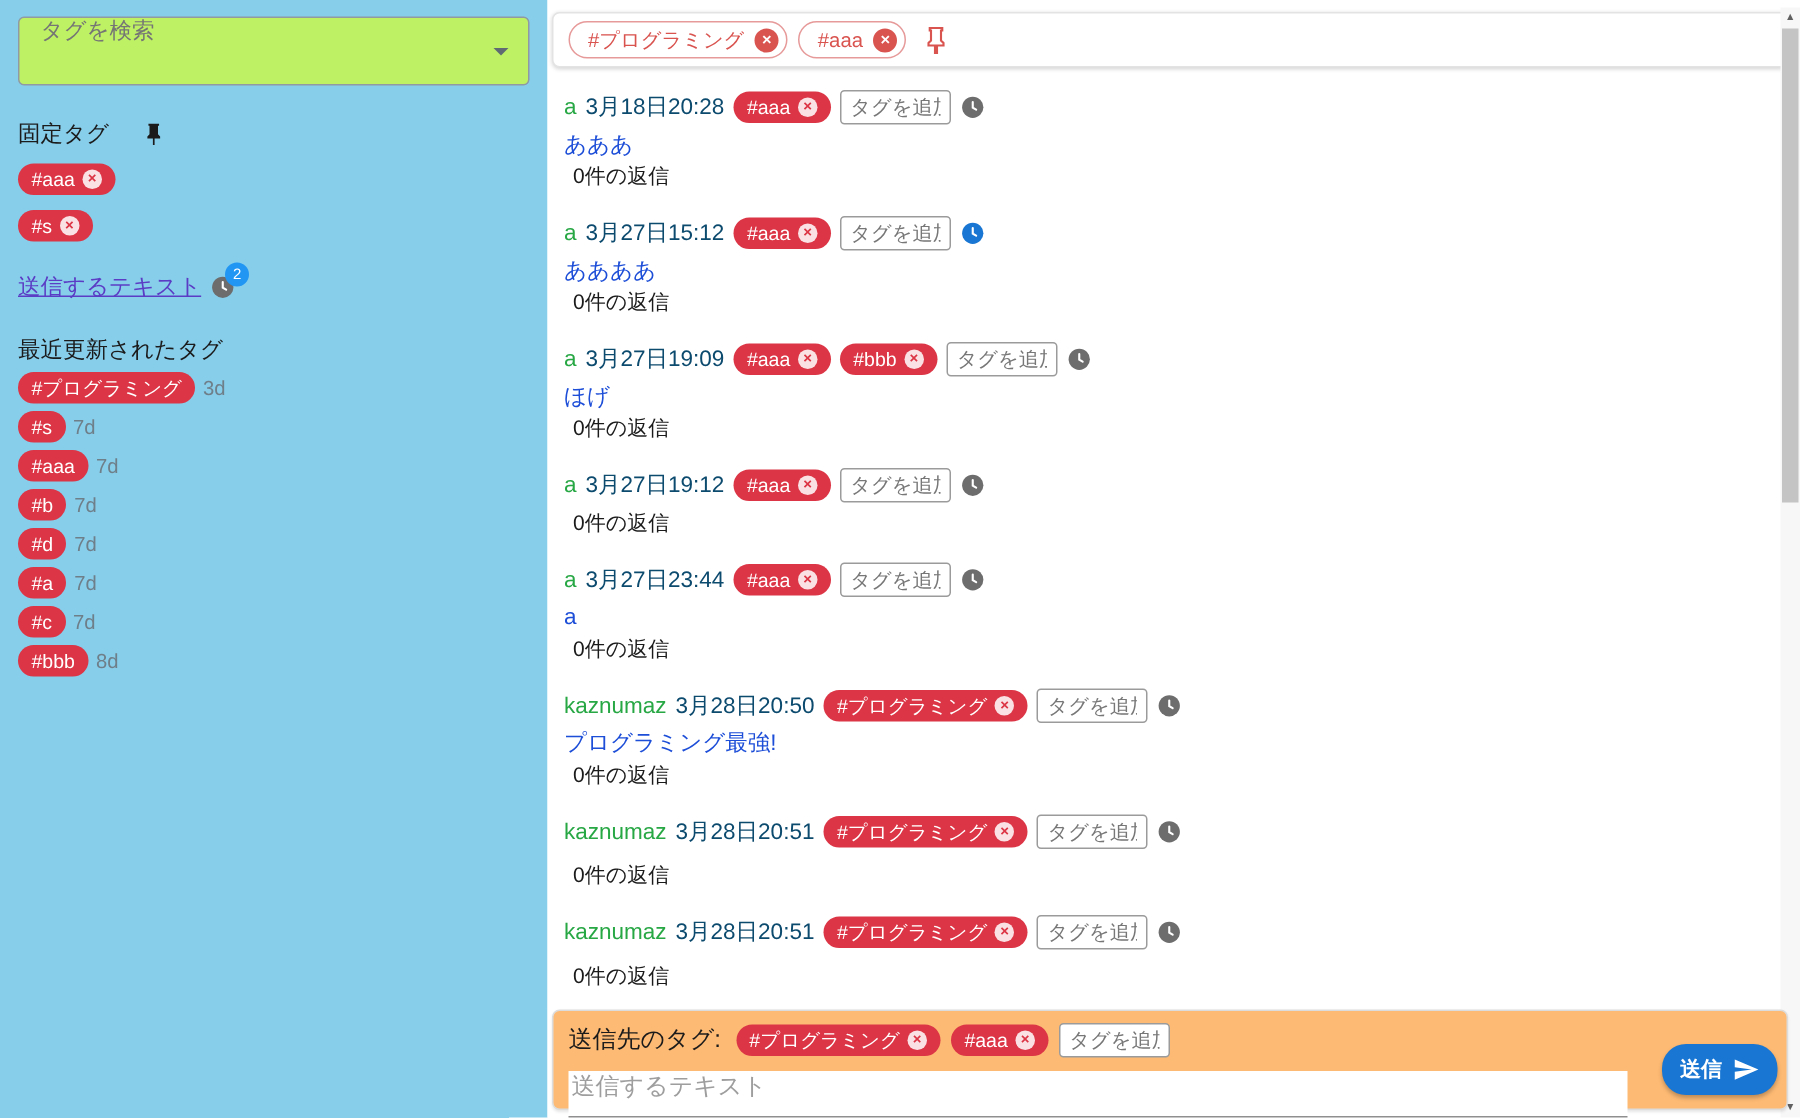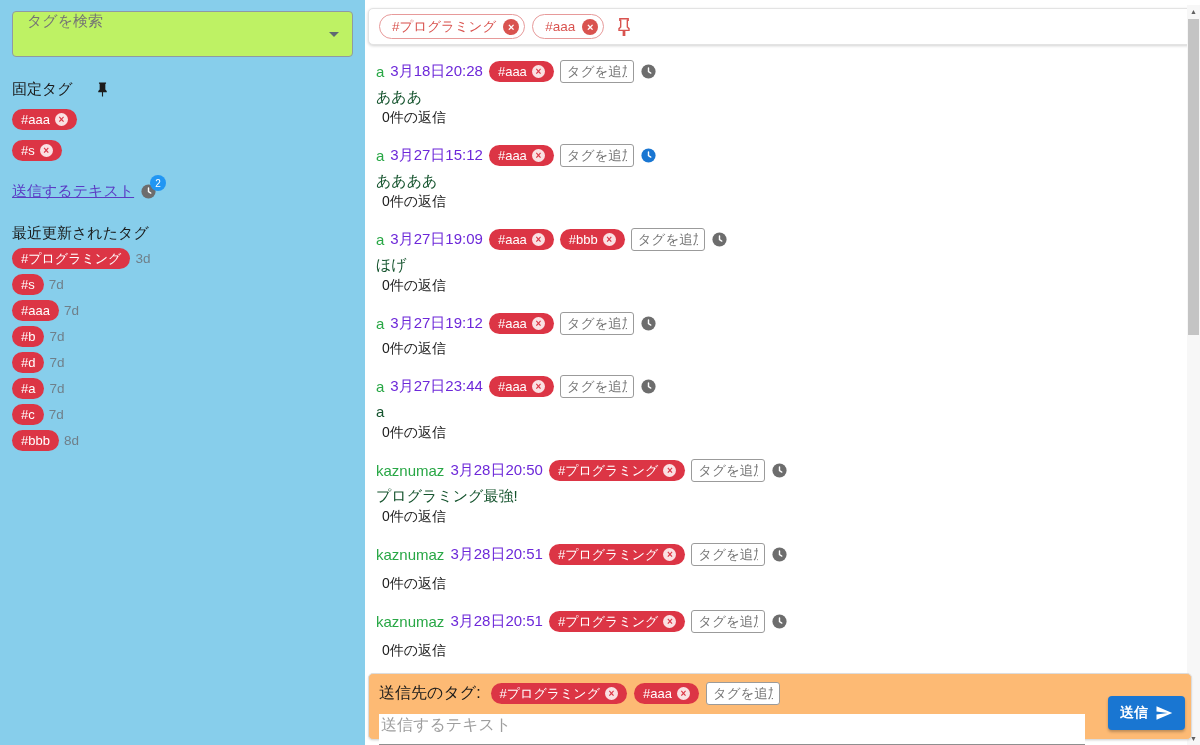--- a/index.html
+++ b/index.html
@@ -56,27 +56,27 @@
     color: #fff; font-size: 11px; font-weight: bold; display: inline-flex;
     align-items: center; justify-content: center; }
   .pin-red { width: 20px; height: 20px; stroke: #d9534f; fill: none; stroke-width: 1.7px;
     margin-left: 3px; cursor: pointer; }
 
   .list { position: absolute; left: 3px; right: 2px; top: 50px; bottom: 77px;
     overflow: hidden; padding: 10px 26px 0 8px; }
   .msg { margin-bottom: 16px; }
   .msg-header { display: flex; align-items: center; gap: 6px; margin-bottom: 3px; }
   .msg-user { color: #28a745; font-size: 15px; font-weight: 500; }
-  .msg-date { color: #6d28d9; font-size: 15px; }
+  .msg-date { color: #0c4a6e; font-size: 15px; }
   .add-tag { width: 74px; height: 23px; border: 1px solid #9b9b9b; border-radius: 3px;
     font-size: 13.5px; padding: 2px 6px; color: #333; outline: none; font-family: inherit; }
   .add-tag::placeholder { color: #777; }
   .clock-btn { background: none; border: none; padding: 0; cursor: pointer;
     display: inline-flex; }
-  .msg-body { font-size: 15px; color: #14532d; line-height: 21px; }
+  .msg-body { font-size: 15px; color: #1d4ed8; line-height: 21px; }
   .msg-replies { font-size: 14px; color: #1b1b1b; line-height: 21px; padding-left: 6px;
     cursor: pointer; }
 
   
   .fake-scrollbar { position: absolute; top: 5px; right: 0; bottom: 0; width: 13px;
     background: #f7f7f7; }
   .sb-arrow { position: absolute; left: 0; width: 13px; height: 13px; color: #606060;
     font-size: 7px; display: flex; align-items: center; justify-content: center;
     cursor: pointer; }
   .sb-up { top: 0; } .sb-down { bottom: 0; }
@@ -87,21 +87,21 @@
   .compose-card { position: absolute; left: 3px; right: 8px; bottom: 5px; height: 67px;
     background: #fdba74; border: 1px solid #dcdcdc; border-radius: 5px;
     box-shadow: 0 1px 2px rgba(0,0,0,0.1); padding: 8px 10px; }
   .compose-row1 { display: flex; align-items: center; gap: 7px; }
   .compose-label { font-size: 16px; font-weight: 500; color: #1b1b1b; margin-right: 3px; }
   .compose-input { display: block; width: calc(100% - 96px); border: none;
     border-bottom: 1px solid #8f8f8f; outline: none; font-size: 16px; color: #333;
     margin-top: 9px; padding: 2px 2px 10px 2px; font-family: Liberation Serif, serif; }
   .compose-input::placeholder { color: #9e9e9e; }
   .send-btn { position: absolute; right: 6px; bottom: 9px; height: 34px;
-    background: #1976d2; color: #fff; border: none; border-radius: 4px;
+    background: #1976d2; color: #fff; border: none; border-radius: 16px;
     font-size: 14px; font-weight: bold; padding: 0 12px; display: inline-flex;
     align-items: center; gap: 7px; cursor: pointer; box-shadow: 0 2px 3px rgba(0,0,0,0.25);
     font-family: inherit; }
   .send-icon { width: 18px; height: 18px; fill: #fff; }
 </style>
 </head>
 <body>
 
 <div class="sidebar">
 

